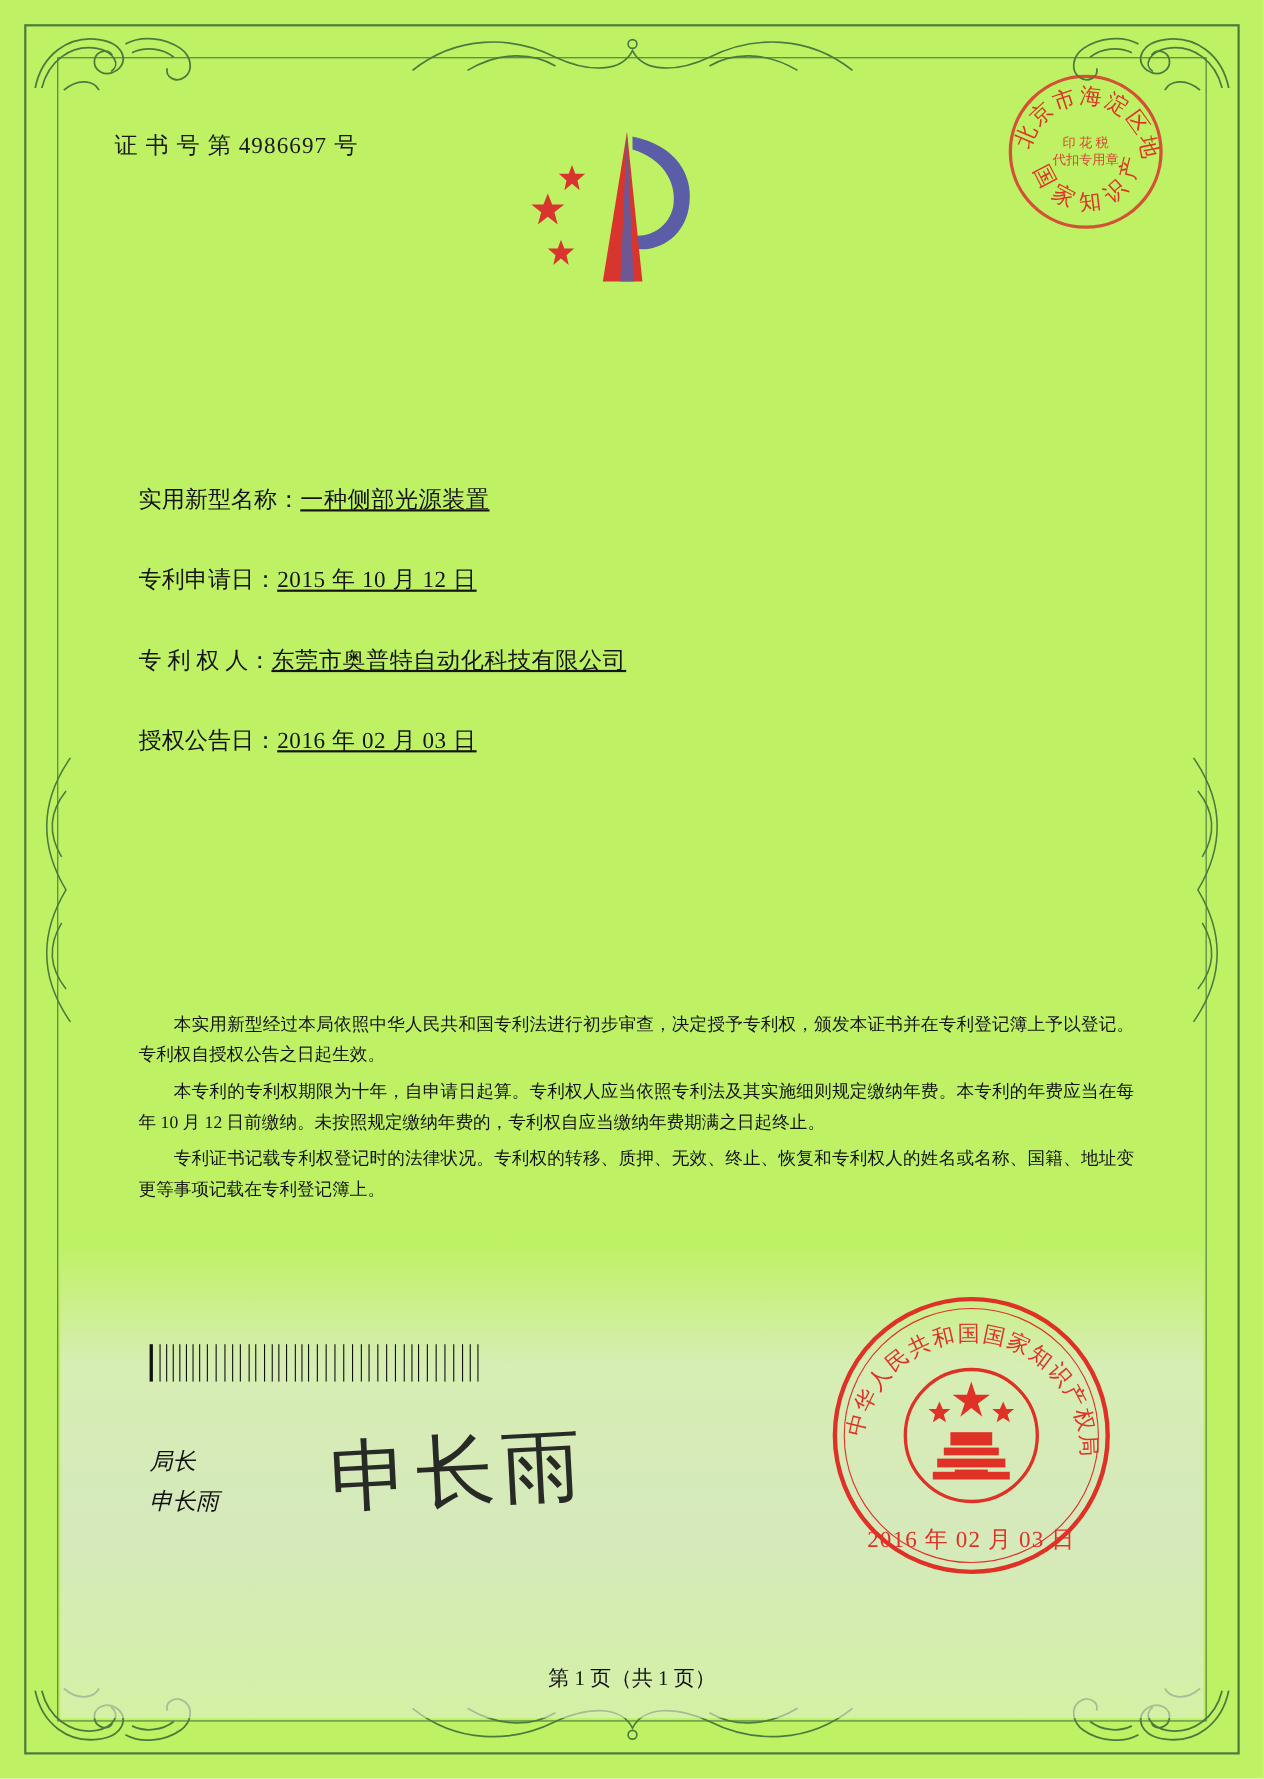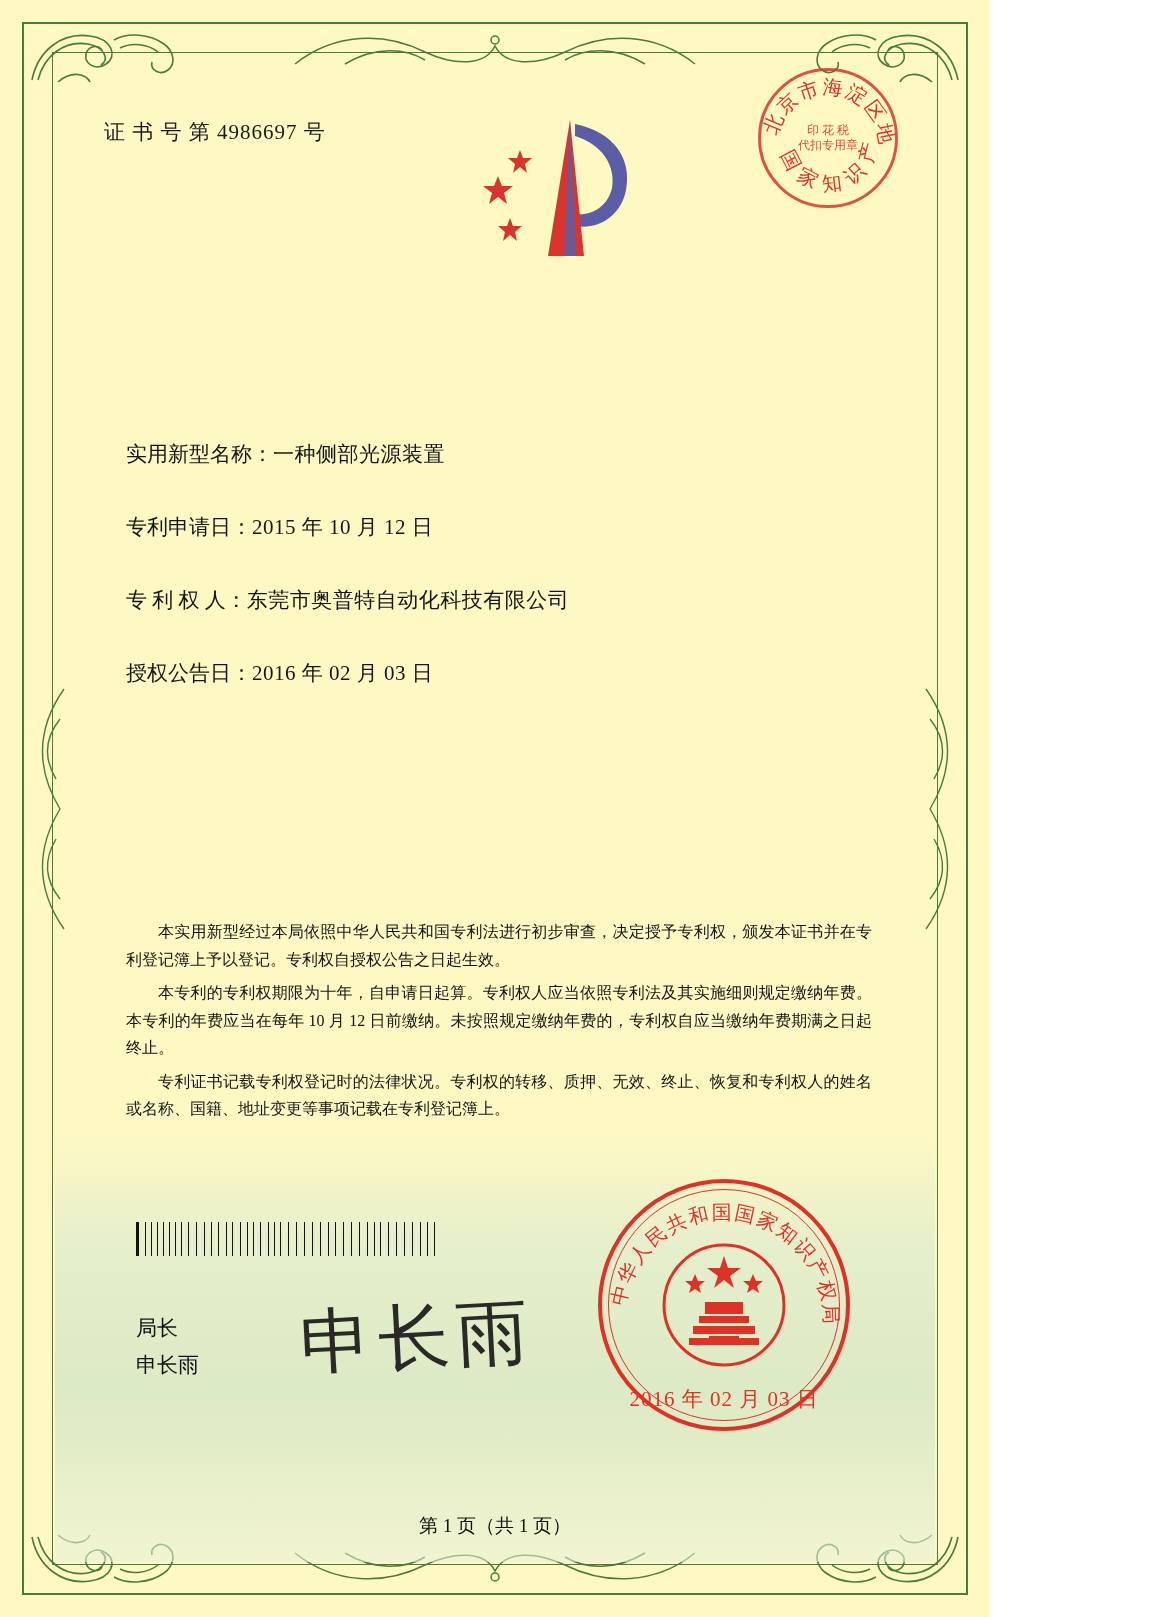--- a/index.html
+++ b/index.html
@@ -5,23 +5,23 @@
   html, body {
     margin: 0;
     padding: 0;
     background: #ffffff;
   }
   body {
     font-family: "Liberation Serif", "DejaVu Serif", serif;
   }
   .page {
     position: relative;
-    width: 990px;
+    width: 1149px;
     height: 1617px;
-    background: #fef9c3;
+    background: #bef264;
     overflow: hidden;
   }
   
   .border-outer {
     position: absolute;
     left: 22px; top: 22px; right: 22px; bottom: 22px;
     border: 2px solid #4a7a3e;
     box-sizing: border-box;
   }
   .border-inner {
@@ -145,21 +145,21 @@
     top: 440px;
     right: 120px;
   }
   .field {
     font-size: 21px;
     color: #141414;
     margin-bottom: 45px;
     white-space: nowrap;
   }
   .field .lab { letter-spacing: 0px; }
-  .field .val { letter-spacing: 0.5px; }
+  .field .val { letter-spacing: 0.5px; text-decoration: underline; }
 
   .paragraphs {
     position: absolute;
     left: 126px;
     right: 118px;
     top: 918px;
     font-size: 16px;
     line-height: 1.72;
     color: #141414;
     text-align: justify;
@@ -184,20 +184,21 @@
     margin-right: 2px;
   }
 
   .signature-block {
     position: absolute;
     left: 136px;
     top: 1310px;
     font-size: 21px;
     line-height: 1.75;
     color: #111;
+    font-style: italic;
   }
   .hand {
     position: absolute;
     left: 300px;
     top: 1290px;
     font-size: 72px;
     color: #1a1a1a;
     font-family: "DejaVu Serif", serif;
     letter-spacing: 6px;
     transform: rotate(-3deg);

